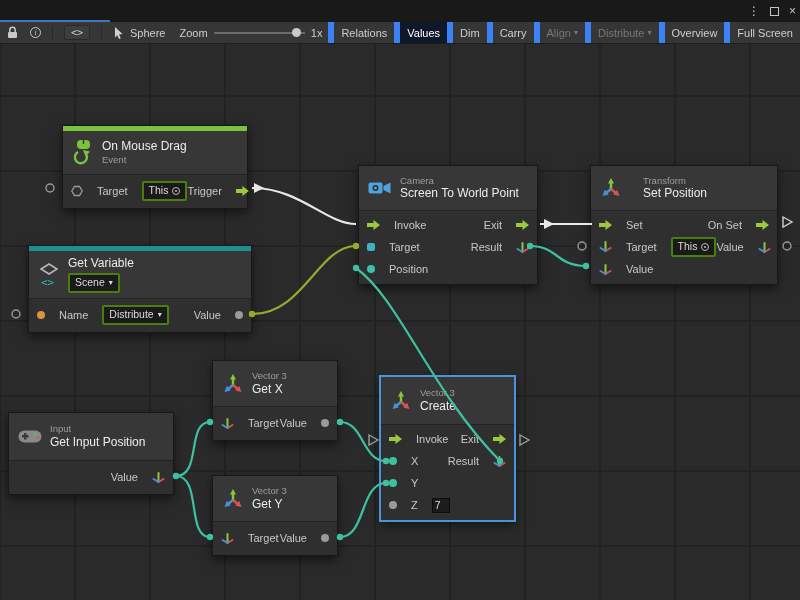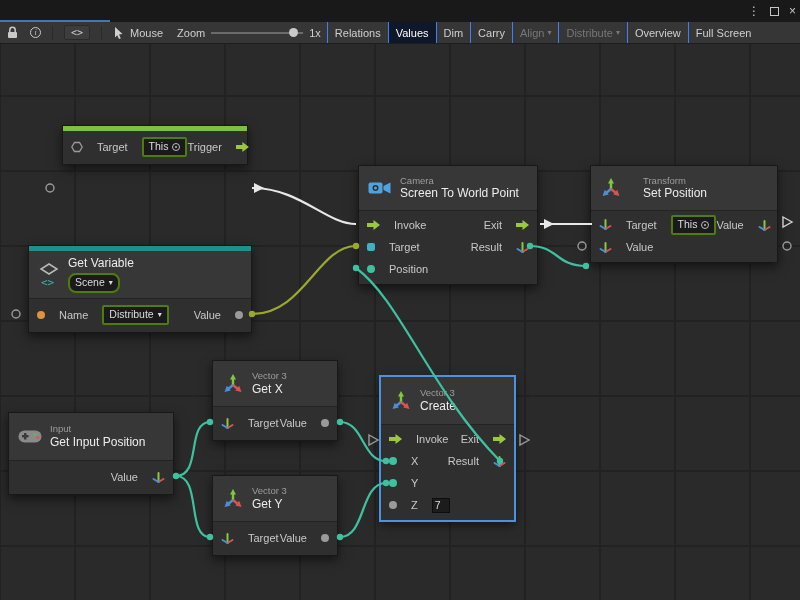--- a/index.html
+++ b/index.html
@@ -22,21 +22,21 @@
   .ticon { display:flex; align-items:center; justify-content:center; padding:0 6px; height:100%; }
   .info-circle { width:11px; height:11px; border:1px solid #c9c9c9; border-radius:50%;
     font-size:8px; display:flex; align-items:center; justify-content:center; color:#c9c9c9;
     font-family:"Liberation Serif",serif; font-style:italic; }
   .code-glyph { font-family:"DejaVu Sans Mono",monospace; font-size:10px; color:#cfcfcf;
     border:1px solid #2a2a2a; background:#3d3d3d; padding:1px 6px; border-radius:2px; }
   .tsep { width:1px; height:14px; background:#2a2a2a; margin:0 5px; }
   .zoomtrack { width:92px; height:2px; background:#6b6b6b; position:relative; margin:0 6px; }
   .zoomthumb { position:absolute; top:-4px; left:78px; width:9px; height:9px; border-radius:50%; background:#c9c9c9; }
   .tbtn { height:100%; display:flex; align-items:center; gap:3px; padding:0 7px;
-    border-left:1px solid #3b82f6; cursor:default; white-space:nowrap; }
+    border-left:6px solid #3b82f6; cursor:default; white-space:nowrap; }
   .tbtn.active { background:#0f172a; color:#fff; }
   .tbtn.disabled { color:#777; }
   .caret { font-size:8px; }
 
   
   .canvas { position:absolute; top:44px; left:0; width:800px; height:556px; background:#2a2a2a;
     background-image:
       linear-gradient(#222222 2px, transparent 2px),
       linear-gradient(90deg, #222222 2px, transparent 2px);
     background-size:75px 75px; background-position:-1px 51px; }
@@ -101,21 +101,21 @@
     <span class="tsep"></span>
     <span class="ticon">
       <span class="code-glyph">&lt;&gt;</span>
     </span>
     <span class="tsep"></span>
     <span class="ticon">
       <svg width="11" height="13">
           <path d="M2 1 L9.5 8 L6 8.4 L7.8 12.2 L6 13 L4.2 9.2 L2 11.5 Z" fill="#cfcfcf"></path>
         </svg>
     </span>
-    <span style="margin-right:14px;">Mouse</span>
+    <span style="margin-right:14px;">Sphere</span>
     <span>Zoom</span>
     <span class="zoomtrack">
         <span class="zoomthumb"></span>
       </span>
     <span style="margin-right:6px;">1x</span>
     <div class="tbtn">
         <span>Relations</span>
       </div>
     <div class="tbtn active">
         <span>Values</span>
@@ -139,20 +139,32 @@
       </div>
     <div class="tbtn">
         <span>Full Screen</span>
       </div>
   </div>
 
   <div class="canvas"></div>
 
   <div class="node" style="left:62px; top:125px; width:186px;">
     <div class="accent" style="background:#7cc142;"></div>
+    <div class="nhead" style="height:44px;">
+      <svg width="22" height="28">
+        <rect x="5" y="1" width="13" height="9" rx="4" fill="#7cc142"></rect>
+        <line x1="11.5" y1="1" x2="11.5" y2="5" stroke="#2f2f2f" stroke-width="1.4"></line>
+        <path d="M6 13 a6 6 0 1 0 8 2" fill="none" stroke="#7cc142" stroke-width="2.4"></path>
+        <path d="M11 11 l7 1.5 -4.5 5 z" fill="#7cc142"></path>
+      </svg>
+      <div class="nh-lines">
+        <span class="ntitle">On Mouse Drag</span>
+        <span class="ncat">Event</span>
+      </div>
+    </div>
     <div class="nrows">
       <div class="prow tall">
         <span class="pl">
           <svg width="12" height="12">
               <path d="M3.5 1.5 h5 l2.7 4.5 -2.7 4.5 h-5 l-2.7 -4.5 z" fill="none" stroke="#9a9a9a" stroke-width="1.3"></path>
             </svg>
           <span>Target</span>
           <span class="chip">
               <span>This</span>
               <span class="bullseye"></span>
@@ -168,21 +180,21 @@
 
   <div class="node" style="left:28px; top:245px; width:224px;">
     <div class="accent" style="background:#1c8f8f;"></div>
     <div class="nhead" style="height:48px;">
       <svg width="22" height="26">
         <path d="M11 2 L19 7 L11 12 L3 7 Z" fill="none" stroke="#b9b9b9" stroke-width="1.5"></path>
         <text x="3" y="24" fill="#35b6b6" font-size="11" font-family="DejaVu Sans Mono,monospace">&lt;&gt;</text>
       </svg>
       <div class="nh-lines">
         <span class="ntitle">Get Variable</span>
-        <span class="chip" style="margin-top:2px; align-self:flex-start;border-radius:8px;">
+        <span class="chip" style="margin-top:2px; align-self:flex-start;">
             <span>Scene</span>
             <span class="caret">▾</span>
           </span>
       </div>
     </div>
     <div class="nrows">
       <div class="prow tall">
         <span class="pl">
           <span class="dot orange"></span>
           <span>Name</span>
@@ -257,20 +269,30 @@
           <path d="M2.5 19 L8.8 17.4 L4.8 12.8 Z" fill="#4a90d9"></path>
         <line x1="11" y1="12" x2="16.5" y2="16.5" stroke="#d9534f" stroke-width="2.4"></line>
           <path d="M19.5 19 L13.2 17.4 L17.2 12.8 Z" fill="#d9534f"></path>
       </svg>
       <div class="nh-lines">
         <span class="ncat">Transform</span>
         <span class="ntitle">Set Position</span>
       </div>
     </div>
     <div class="nrows">
+      <div class="prow">
+        <span class="pl">
+            <span class="flow"></span>
+            <span>Set</span>
+          </span>
+        <span class="pr">
+            <span>On Set</span>
+            <span class="flow"></span>
+          </span>
+      </div>
       <div class="prow">
         <span class="pl">
           <svg width="13" height="13">
               <g stroke-width="2" stroke-linecap="round">
                 <line x1="6.5" y1="11" x2="6.5" y2="2" stroke="#8bc83d"></line>
                 <line x1="6.5" y1="11" x2="11.5" y2="8" stroke="#d9534f"></line>
                 <line x1="6.5" y1="11" x2="1.5" y2="8" stroke="#4a90d9"></line>
               </g>
             </svg>
           <span>Target</span>

